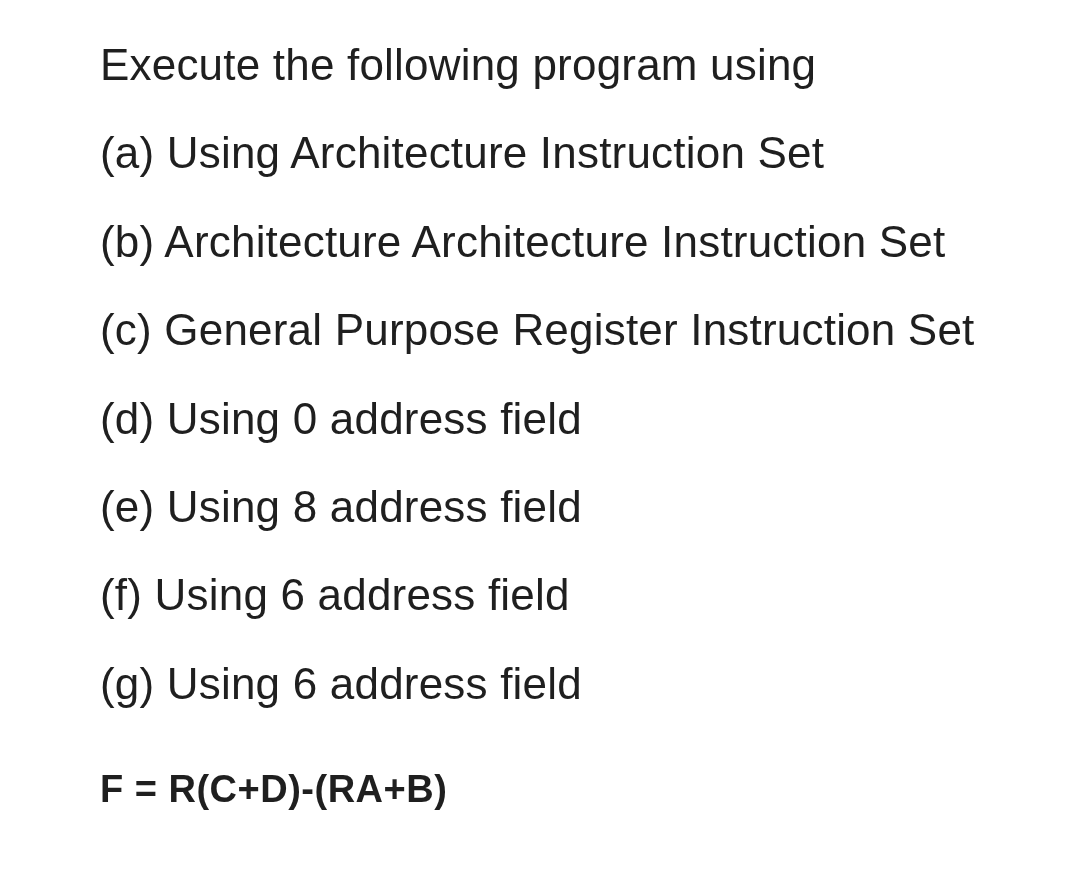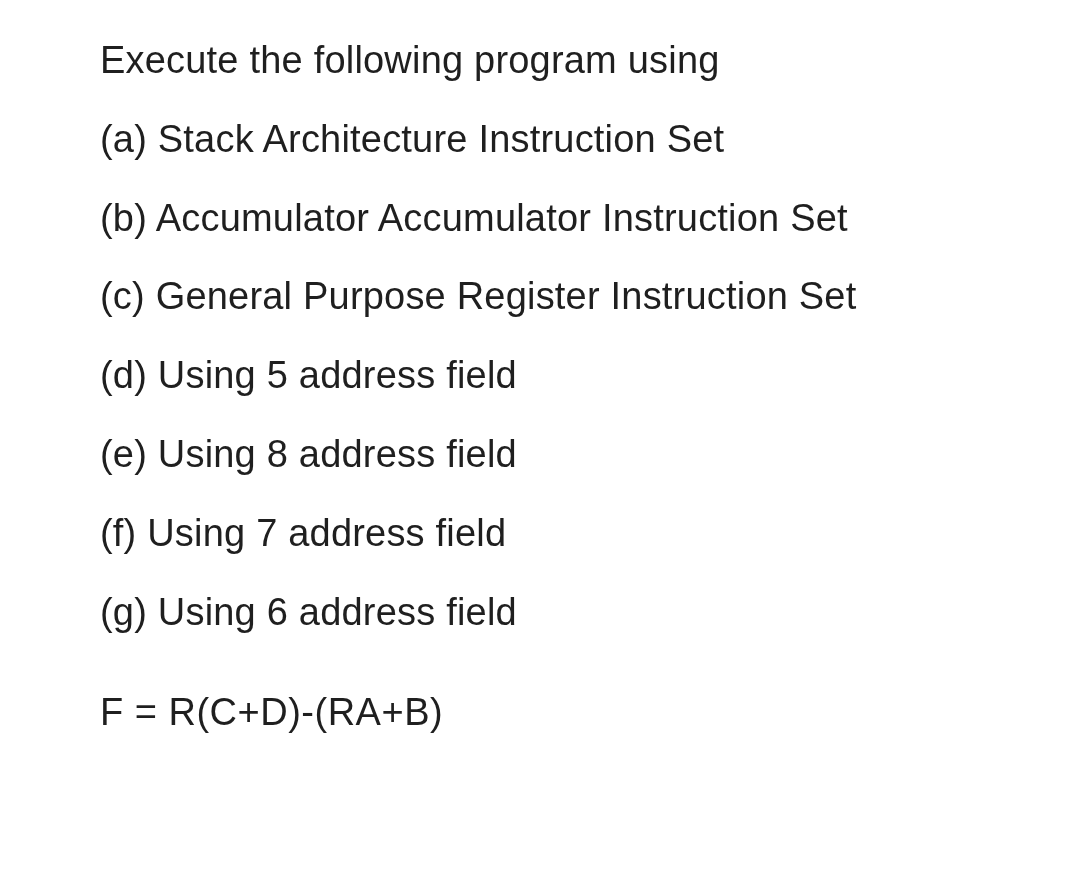--- a/index.html
+++ b/index.html
@@ -8,40 +8,41 @@
       box-sizing: border-box;
     }
     body {
       width: 1080px;
       height: 870px;
       background: #ffffff;
       font-family: Arial, Helvetica, sans-serif;
       padding: 30px 50px 30px 100px;
     }
     .line {
-      font-size: 38px;
+      font-size: 44px;
       color: #1f1f1f;
       line-height: 1.6;
       margin-bottom: 18px;
       letter-spacing: 0.2px;
     }
     .formula {
       font-size: 38px;
       color: #1f1f1f;
       line-height: 1.6;
       margin-top: 40px;
       letter-spacing: 0.5px;
+      font-weight: bold;
     }
   </style>
 </head>
 <body>
 
 <div class="line">Execute the following program using</div>
 
-<div class="line">(a) Stack Architecture Instruction Set</div>
-<div class="line">(b) Accumulator Accumulator Instruction Set</div>
+<div class="line">(a) Using Architecture Instruction Set</div>
+<div class="line">(b) Architecture Architecture Instruction Set</div>
 <div class="line">(c) General Purpose Register Instruction Set</div>
-<div class="line">(d) Using 5 address field</div>
+<div class="line">(d) Using 0 address field</div>
 <div class="line">(e) Using 8 address field</div>
-<div class="line">(f) Using 7 address field</div>
+<div class="line">(f) Using 6 address field</div>
 <div class="line">(g) Using 6 address field</div>
 
 <div class="formula">F = R(C+D)-(RA+B)</div>
 
 </body></html>

